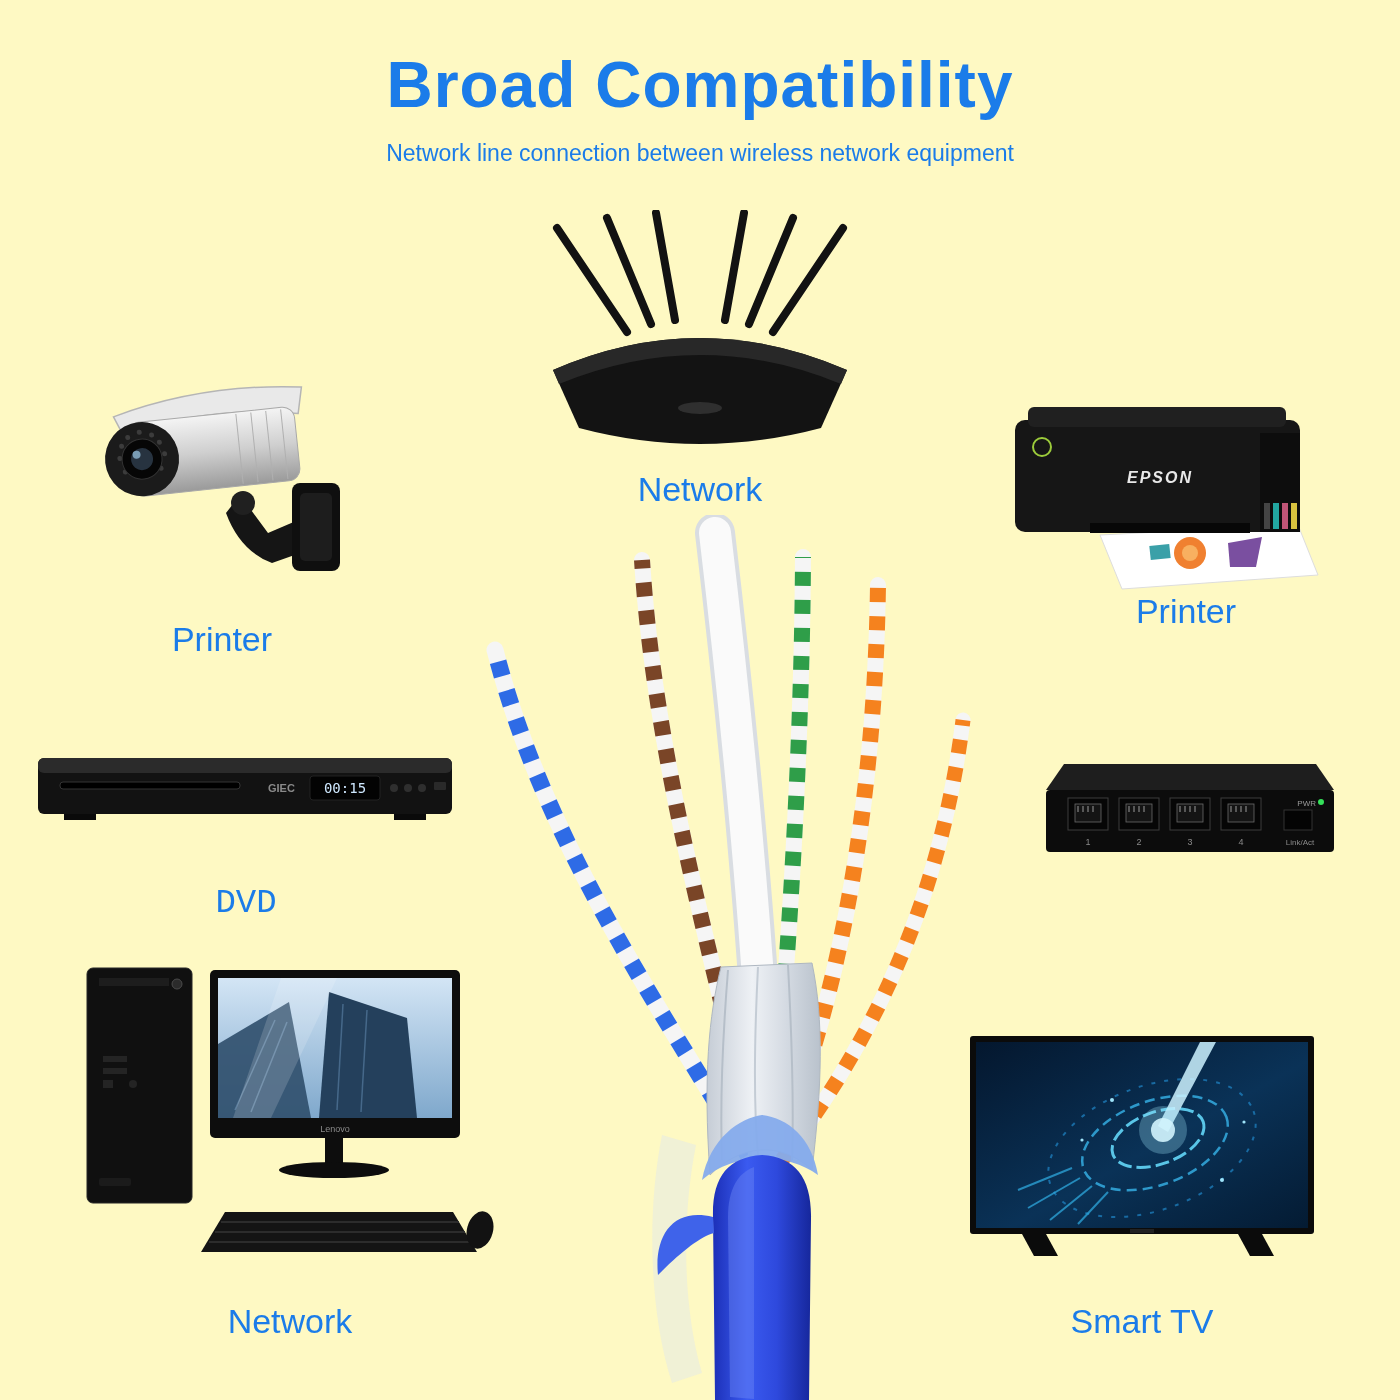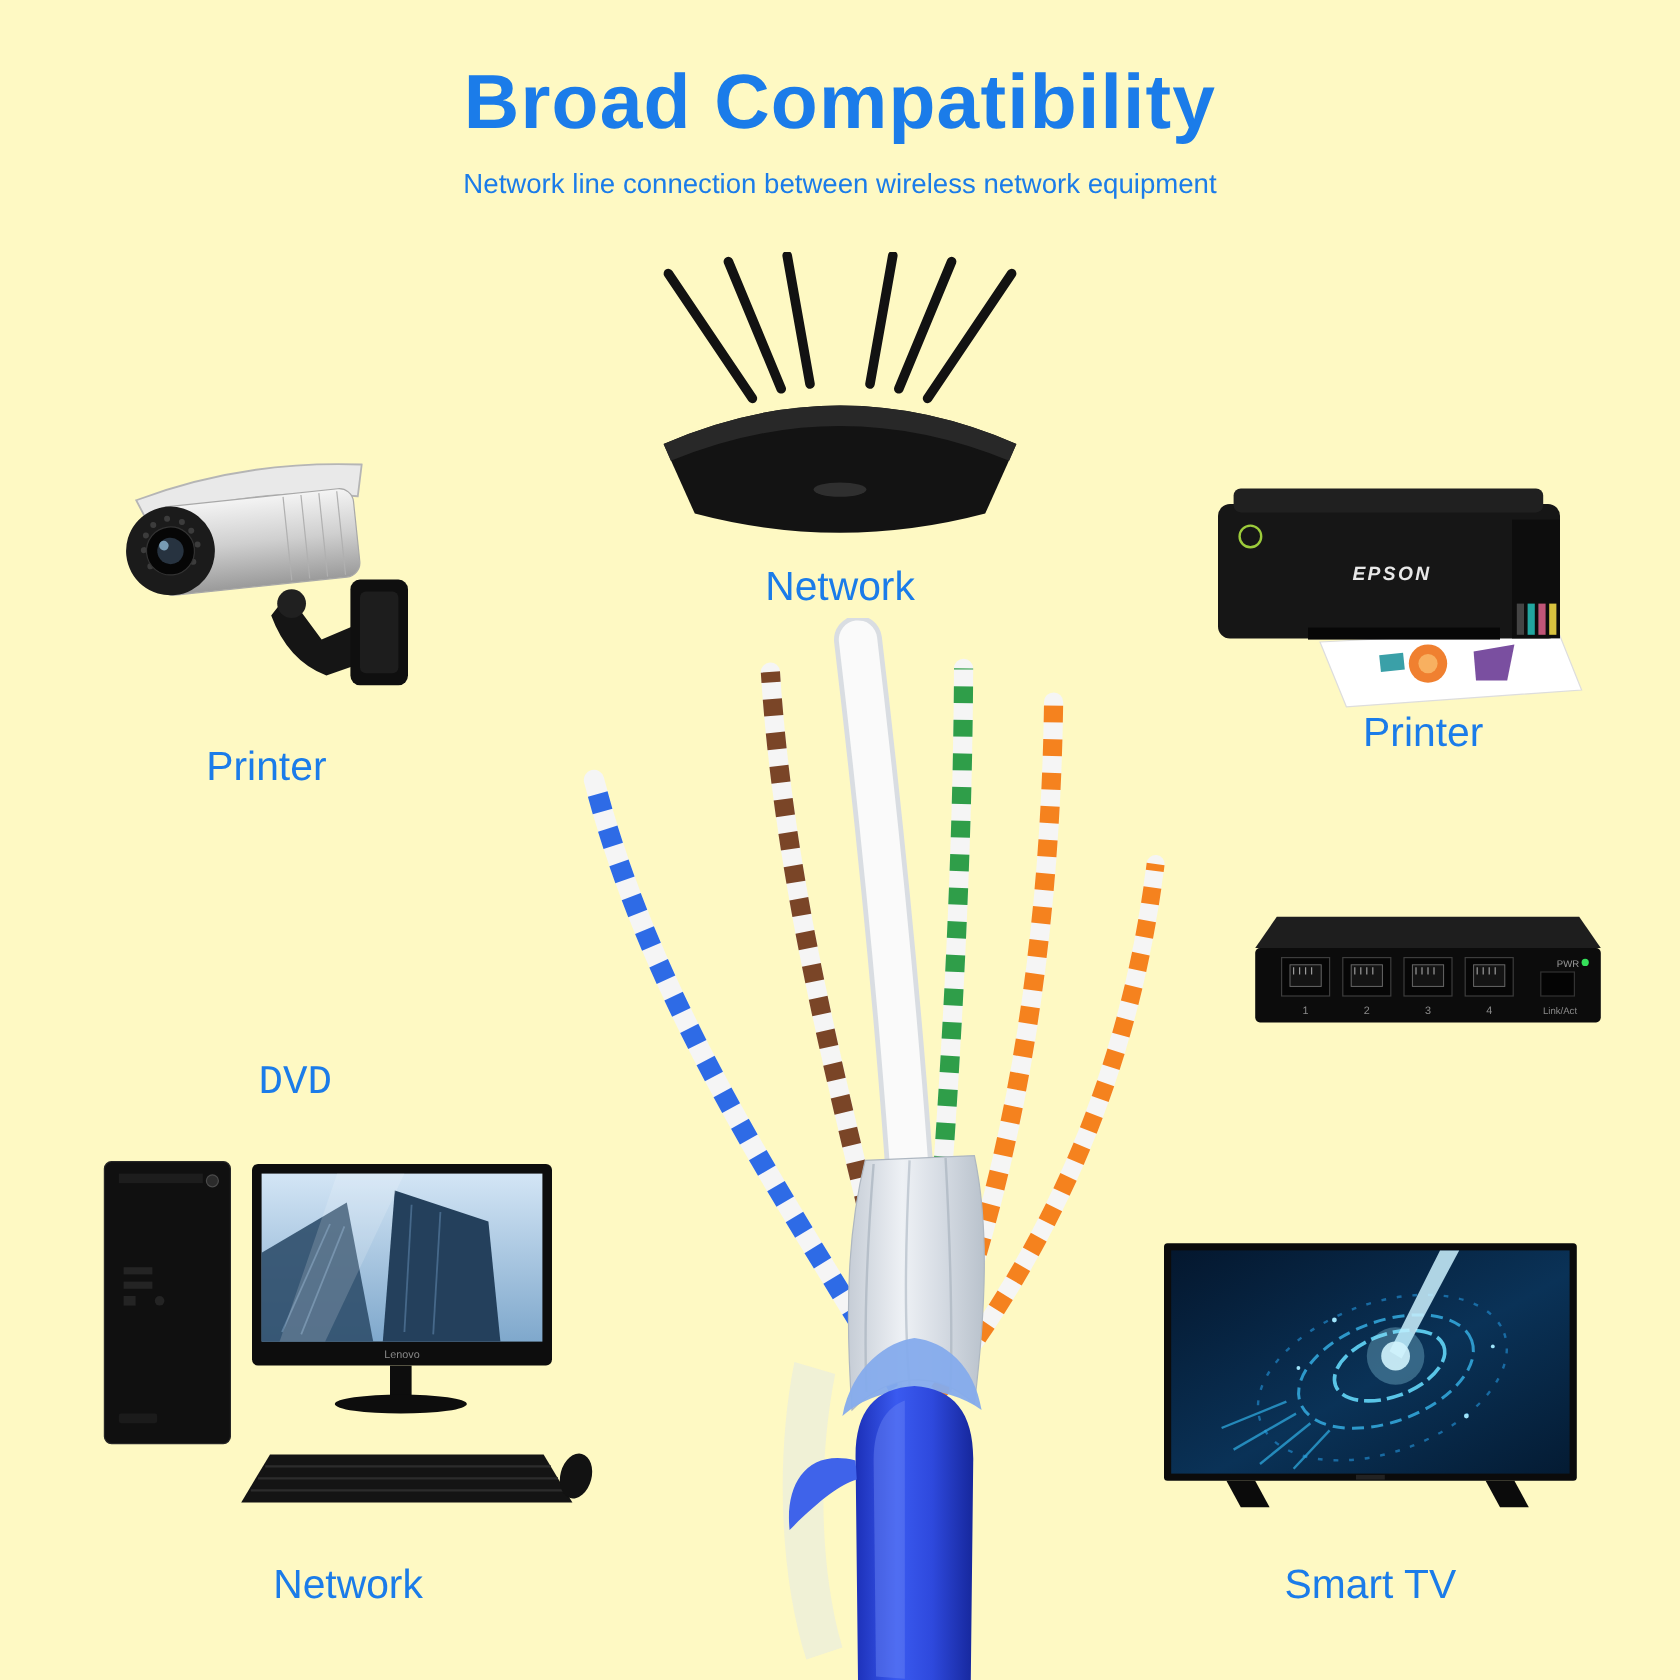--- a/index.html
+++ b/index.html
@@ -101,20 +101,38 @@
       <g>
         <rect x="264" y="118" width="6" height="26" fill="#444444"></rect>
         <rect x="273" y="118" width="6" height="26" fill="#22a6a0"></rect>
         <rect x="282" y="118" width="6" height="26" fill="#c05577"></rect>
         <rect x="291" y="118" width="6" height="26" fill="#d8c23f"></rect>
       </g>
     </svg>
   </div>
   <div class="dev-label" style="left:1186px;top:592px;">Printer</div>
 
+  <div class="art" style="left:30px;top:728px;width:430px;height:110px;">
+    <svg viewBox="0 0 430 110" width="430" height="110">
+      <rect x="8" y="30" width="414" height="56" rx="6" fill="#121212"></rect>
+      <rect x="8" y="30" width="414" height="15" rx="6" fill="#2b2b2b"></rect>
+      <rect x="30" y="54" width="180" height="7" rx="3" fill="#000000" stroke="#343434"></rect>
+      <text x="238" y="64" font-size="11" font-weight="bold" fill="#8a8a8a">GIEC</text>
+      <rect x="280" y="48" width="70" height="24" rx="3" fill="#030303" stroke="#222222"></rect>
+      <text x="315" y="65" text-anchor="middle" font-size="14" class="mono" fill="#cfe8ff">00:15</text>
+      <g fill="#2f2f2f">
+        <circle cx="364" cy="60" r="4"></circle>
+          <circle cx="378" cy="60" r="4"></circle>
+          <circle cx="392" cy="60" r="4"></circle>
+      </g>
+      <rect x="404" y="54" width="12" height="8" rx="1" fill="#2a2a2a"></rect>
+      <rect x="34" y="86" width="32" height="6" fill="#0a0a0a"></rect>
+      <rect x="364" y="86" width="32" height="6" fill="#0a0a0a"></rect>
+    </svg>
+  </div>
   <div class="dev-label" style="left:246px;top:884px;font-family:Liberation Mono, monospace;">DVD</div>
 
   <div class="art" style="left:1040px;top:748px;width:300px;height:120px;">
     <svg viewBox="0 0 300 120" width="300" height="120">
       <polygon points="24,16 276,16 294,42 6,42" fill="#1e1e1e"></polygon>
       <rect x="6" y="42" width="288" height="62" rx="4" fill="#0c0c0c"></rect>
       <g>
         <g transform="translate(28,0)">
           <rect x="0" y="50" width="40" height="32" fill="#060606" stroke="#3d3d3d"></rect>
           <rect x="7" y="56" width="26" height="18" fill="#141414" stroke="#6a6a6a" stroke-width="0.8"></rect>

